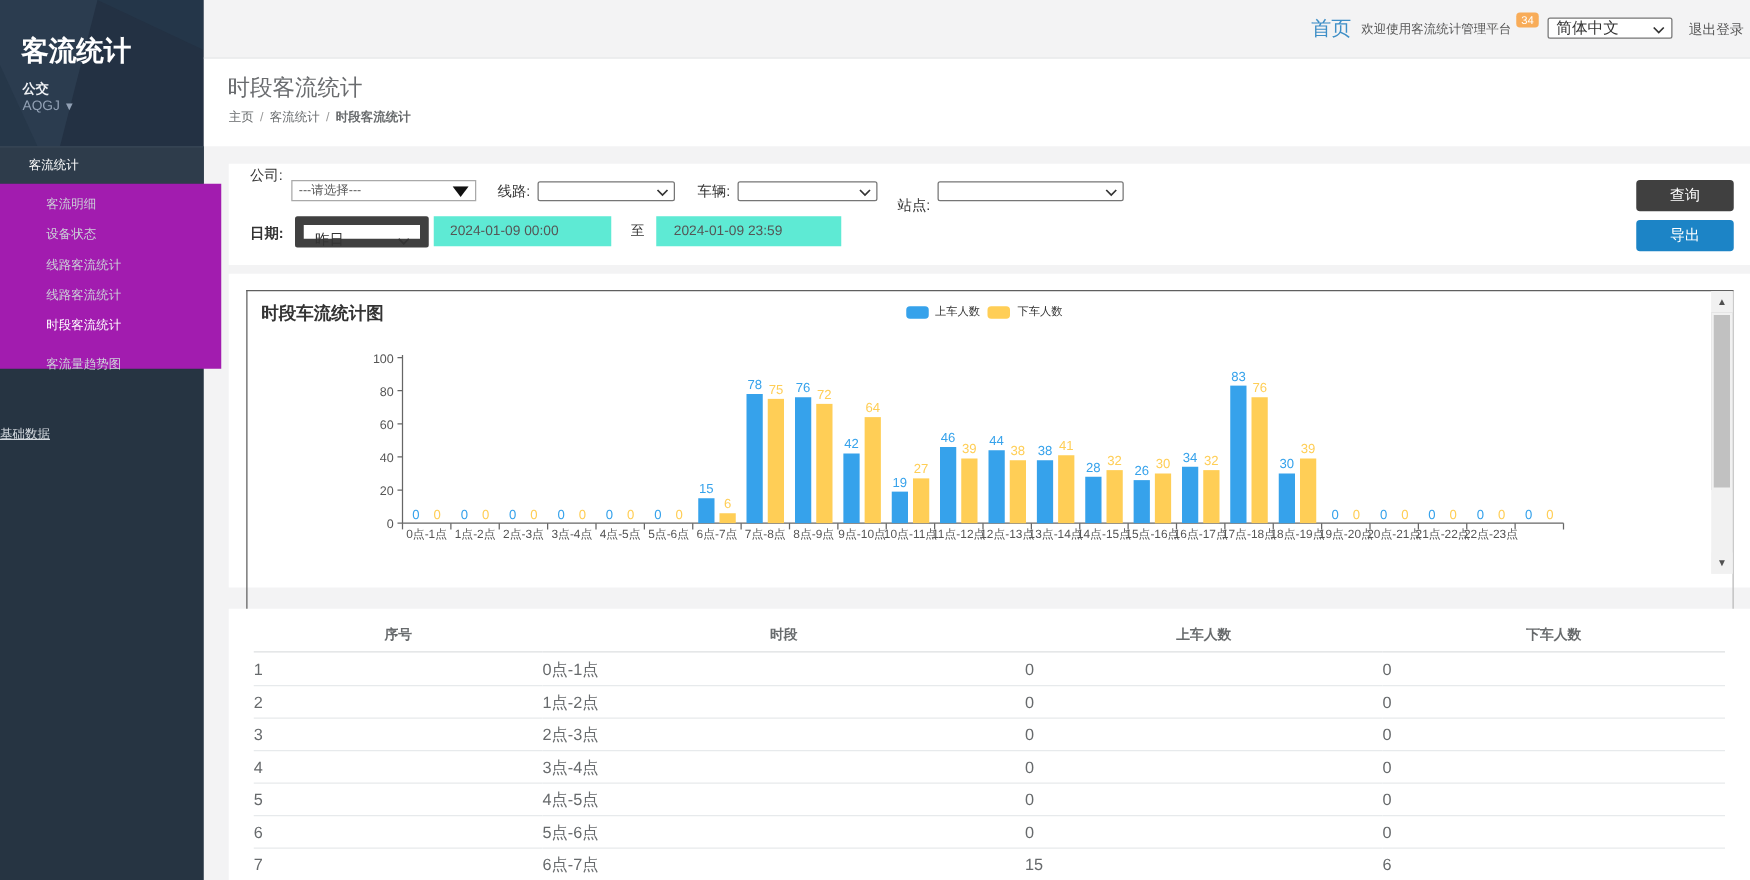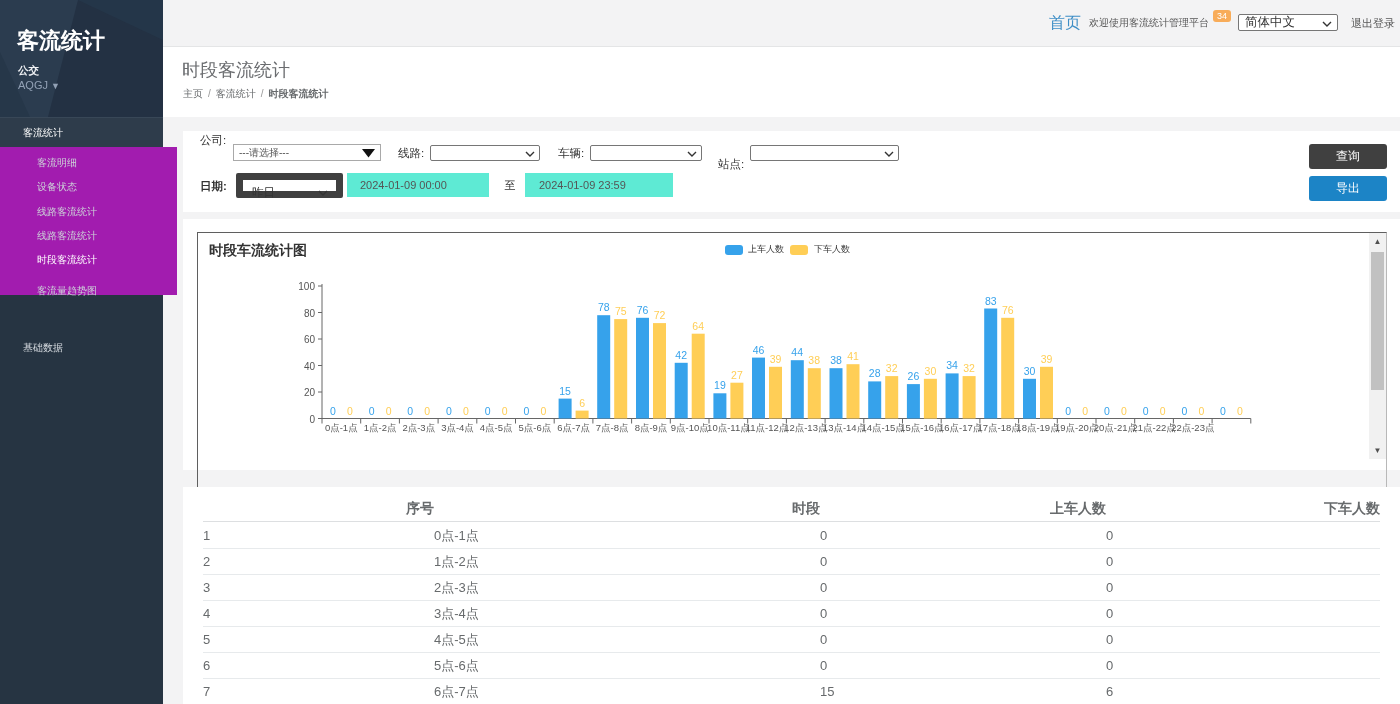--- a/index.html
+++ b/index.html
@@ -8,21 +8,21 @@
 #sidebar{position:absolute;left:0;top:0;width:163px;height:704px;background:#263442;}
 #profile{position:absolute;left:0;top:0;width:163px;height:117px;overflow:hidden;background:#233143;}
 #profile .logo{position:absolute;left:17px;top:26px;font-size:22px;font-weight:bold;color:#fff;letter-spacing:0px;}
 #profile .co{position:absolute;left:18px;top:64px;font-size:10.5px;font-weight:bold;color:#f0f2f5;}
 #profile .usr{position:absolute;left:18px;top:79px;font-size:11px;color:#92a1b5;}
 .navitem{position:absolute;left:0;width:163px;font-size:10px;color:#d6dbe0;}
 #mi-main{top:117px;height:30px;background:#2e3c4b;border-top:1px solid #384757;line-height:30px;padding-left:23px;color:#fff;}
 #submenu{position:absolute;top:147px;left:0;width:177px;height:148px;background:#a21caf;}
 .sub{position:absolute;left:37px;font-size:10px;color:#ccd2d8;}
 #mi-dev{top:295px;height:35px;line-height:35px;padding-left:23px;}
-#mi-base{top:330px;height:35px;line-height:35px;padding-left:23px;}
+#mi-base{top:330px;height:35px;line-height:35px;text-decoration:underline;}
 
 #navbar{position:absolute;left:163px;top:0;width:1237px;height:47px;background:#f3f3f4;border-bottom:1px solid #e4e5e6;}
 #nv-home{position:absolute;left:886px;top:13px;font-size:16px;color:#3e8ec6;}
 #nv-welcome{position:absolute;left:926px;top:16px;font-size:10px;color:#575757;white-space:nowrap;}
 #nv-badge{position:absolute;left:1050px;top:10px;background:#f8ac59;color:#fff;font-size:9px;border-radius:3px;padding:1px 4px;line-height:10px;}
 #nv-sel{position:absolute;left:1075px;top:14px;width:100px;height:17px;border:1px solid #767676;border-radius:2px;background:#fff;font-size:12.5px;color:#333;line-height:15px;padding-left:6px;}
 #nv-sel svg{position:absolute;right:5px;top:4px;}
 #nv-exit{position:absolute;left:1188px;top:16px;font-size:11px;color:#575757;white-space:nowrap;}
 
 #pagehead{position:absolute;left:163px;top:47px;width:1237px;height:70px;background:#fff;}
@@ -46,21 +46,21 @@
 #chartbox{position:absolute;left:14px;top:13px;width:1190px;height:260px;border:1px solid #b8b8b8;border-top-color:#5f5f5f;border-left-color:#5f5f5f;padding-left:36px;}
 #ctitle{position:absolute;left:11px;top:9px;font-size:14px;font-weight:bold;color:#333;}
 .legtxt{position:absolute;top:11px;font-size:9px;color:#333;line-height:11px;}
 .legbox{position:absolute;top:11.5px;width:18px;height:10.5px;border-radius:3px;}
 
 #sbar{position:absolute;right:0;top:0;width:17px;height:226px;background:#f1f1f1;}
 #sbar .arr{position:absolute;left:0;width:17px;height:17px;background:#f1f1f1;color:#505050;font-size:8px;text-align:center;line-height:17px;}
 #sbar .thumb{position:absolute;left:0;top:17px;width:17px;height:142px;background:#c1c1c1;border:2px solid #f1f1f1;}
 
 table{border-collapse:collapse;width:100%;font-size:13px;color:#676a6c;}
-th{font-weight:bold;font-size:14px;text-align:right;padding:15px 0 6px 0;border-bottom:1px solid #dddfe1;line-height:13px;}
+th{font-weight:bold;font-size:11px;text-align:center;padding:15px 0 6px 0;border-bottom:1px solid #dddfe1;line-height:13px;}
 td{padding:0;border-bottom:1px solid #e7eaec;height:25px;line-height:25px;} .r1 td{padding-top:1px;}
 #p-table{padding:0 20px;}
 </style></head>
 <body>
 <div id="sidebar">
   <div id="profile">
       <svg width="163" height="117" viewBox="0 0 163 117" style="position:absolute;left:0;top:0;">
 <polygon points="0,0 78,0 48,117 0,117" fill="#2b3c4f"></polygon>
 <polygon points="0,52 30,117 0,117" fill="#263749"></polygon>
 <polygon points="78,0 163,0 163,40" fill="#273a4e" opacity="0.55"></polygon>

